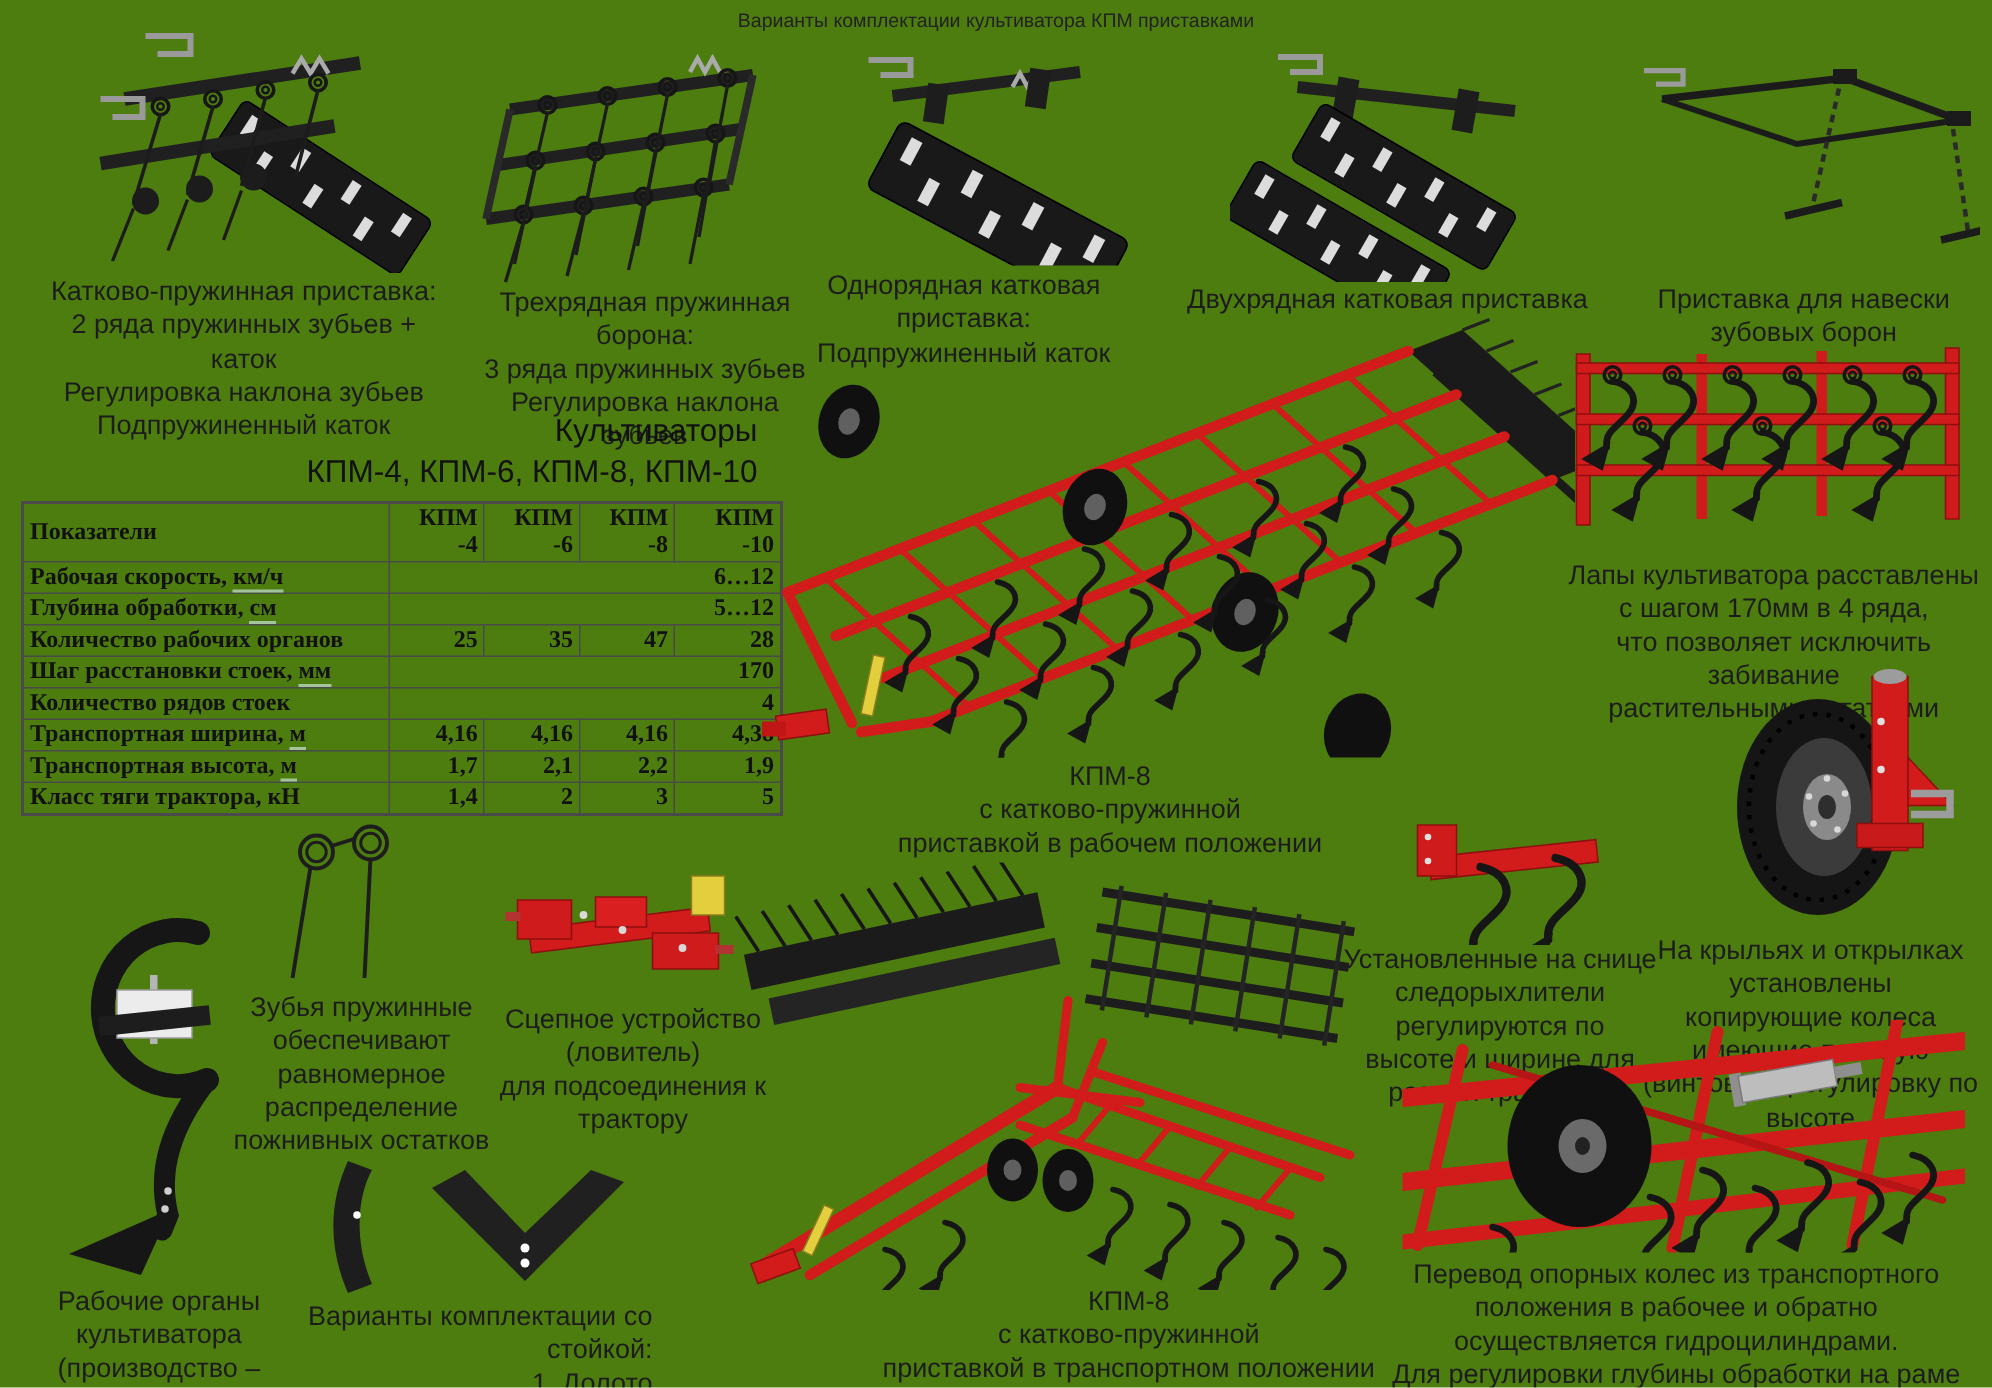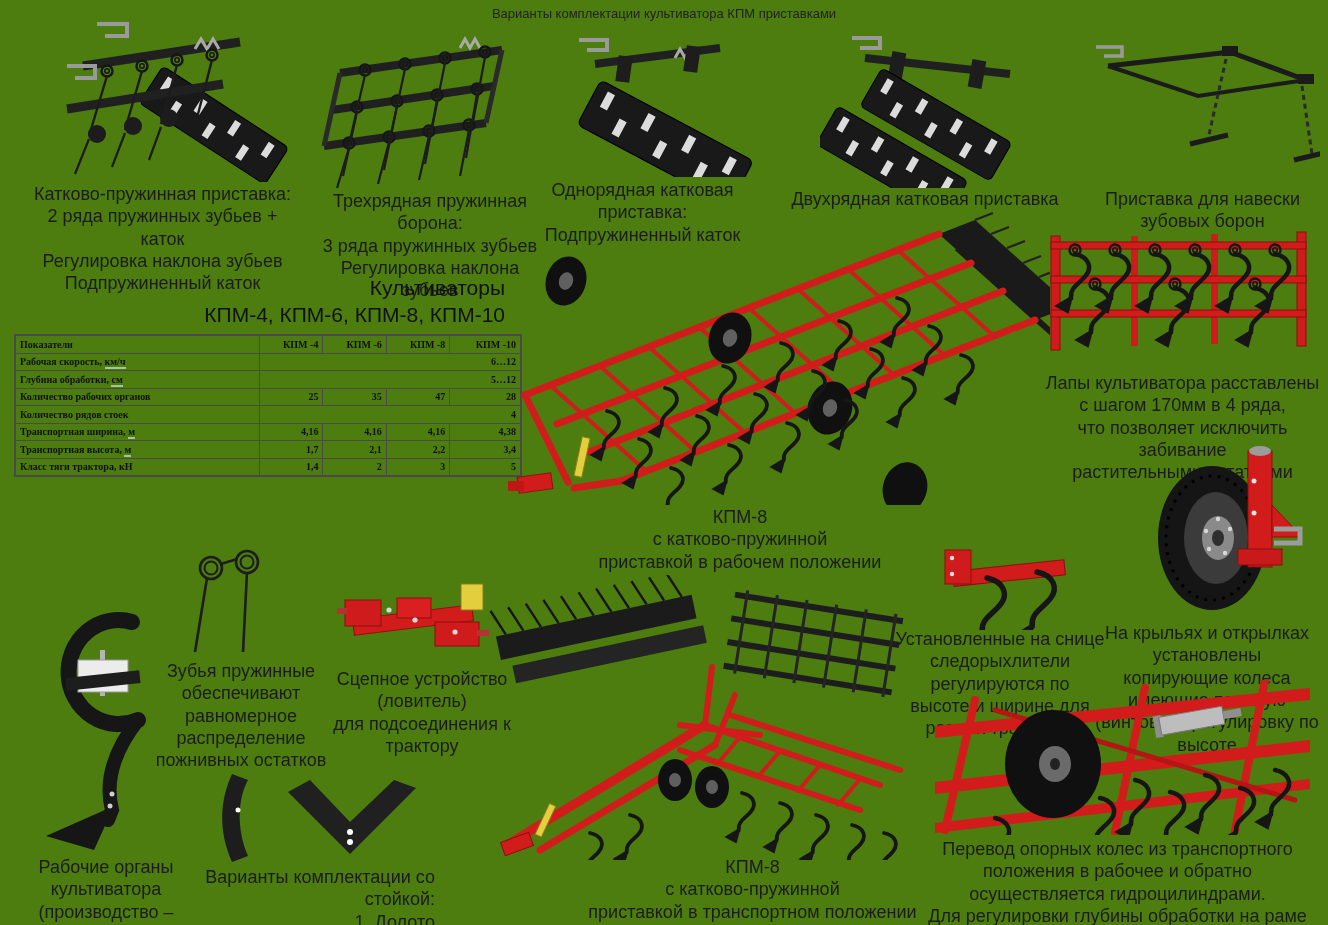--- a/index.html
+++ b/index.html
@@ -4,21 +4,21 @@
 <style>
   html,body{margin:0;padding:0;background:#fff;}
   .page{position:relative;width:1328px;height:925px;background:#4d7c0f;overflow:hidden;
         font-family:"Liberation Sans",sans-serif;color:#1a1a1a;}
   .cap{position:absolute;white-space:pre-line;text-align:center;font-size:18px;line-height:1.24;color:#1c1c1c;}
   .cap.left{text-align:right;}
   .topcap{position:absolute;left:0;top:6px;width:1328px;text-align:center;font-size:13px;color:#222;}
   .title{position:absolute;left:55px;top:274px;width:450px;text-align:right;font-size:21px;line-height:1.3;color:#111;}
   .fig{position:absolute;}
   table.spec{position:absolute;left:14px;top:334px;width:508px;border-collapse:collapse;
-       font-family:"Liberation Serif",serif;font-weight:bold;font-size:10px;color:#111;
+       font-family:"Liberation Serif",serif;font-weight:bold;font-size:16px;color:#111;
        border:2px solid #4a4a4a;}
   table.spec th,table.spec td{border:1px solid #4a4a4a;padding:1px 4px;text-align:right;height:14.5px;}
   table.spec .lbl{text-align:left;width:235px;}
   .unit{border-bottom:2px solid #a3c49c;}
 </style>
 </head>
 <body>
 
 <div class="page">
 
@@ -152,36 +152,40 @@
           <td colspan="4">5…12</td>
         </tr>
         <tr>
           <td class="lbl">Количество рабочих органов</td>
           <td>25</td>
           <td>35</td>
           <td>47</td>
           <td>28</td>
         </tr>
         <tr>
+          <td class="lbl">Шаг расстановки стоек, <span class="unit">мм</span></td>
+          <td colspan="4">170</td>
+        </tr>
+        <tr>
           <td class="lbl">Количество рядов стоек</td>
           <td colspan="4">4</td>
         </tr>
         <tr>
           <td class="lbl">Транспортная ширина, <span class="unit">м</span></td>
           <td>4,16</td>
           <td>4,16</td>
           <td>4,16</td>
           <td>4,38</td>
         </tr>
         <tr>
           <td class="lbl">Транспортная высота, <span class="unit">м</span></td>
           <td>1,7</td>
           <td>2,1</td>
           <td>2,2</td>
-          <td>3,4</td>
+          <td>1,9</td>
         </tr>
         <tr>
           <td class="lbl">Класс тяги трактора, кН</td>
           <td>1,4</td>
           <td>2</td>
           <td>3</td>
           <td>5</td>
         </tr>
       </tbody>
   </table>

